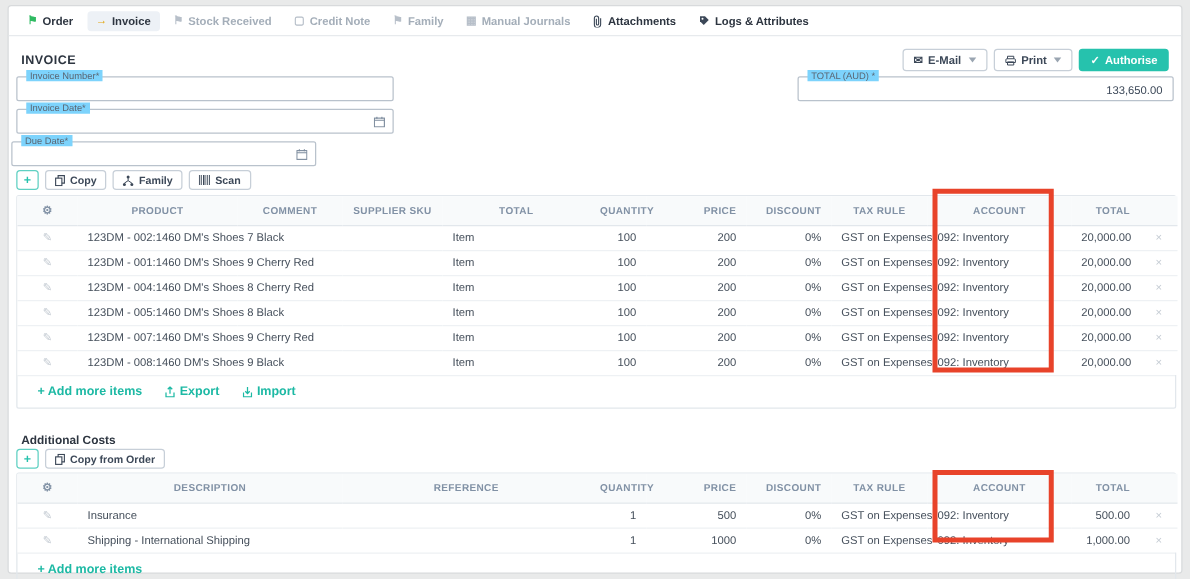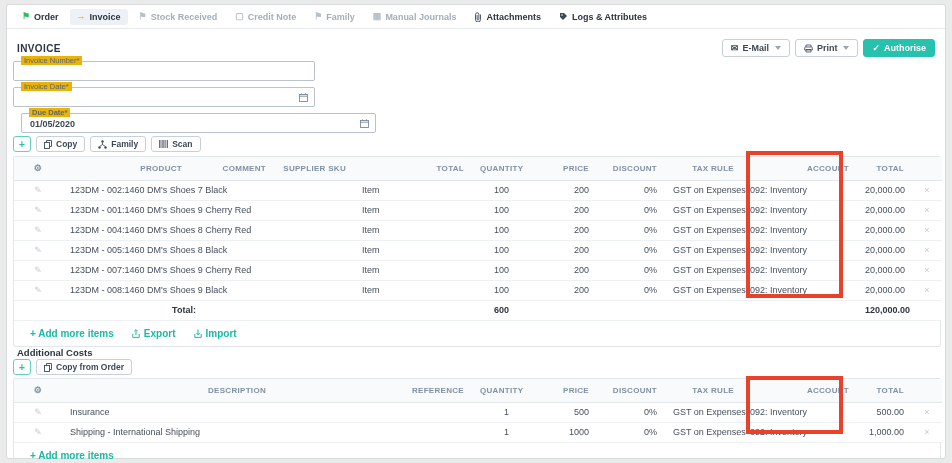--- a/index.html
+++ b/index.html
@@ -25,36 +25,36 @@
   .page-title { font-size:10px; font-weight:bold; letter-spacing:.4px; color:#2d3540; }
   .hdr-btns { margin-left:auto; display:flex; gap:5px; align-items:center; }
   .btn { display:inline-flex; align-items:center; gap:4px; font-size:9px; font-weight:bold;
     border:1px solid #c7cfd8; background:#fff; border-radius:3px; padding:3px 8px; color:#3c4858; cursor:pointer; }
   .btn .caret { width:0; height:0; border-left:3px solid transparent; border-right:3px solid transparent;
     border-top:4px solid #9aa5b1; margin-left:2px; }
   .btn.primary { background:#26c2ad; border-color:#26c2ad; color:#fff; }
 
   
   .field { position:absolute; height:20px; border:1px solid #b9c2cc; border-radius:2px; background:#fff; }
-  .field-label { position:absolute; top:-6px; left:7px; background:#eab308; padding:0 3px;
+  .field-label { position:absolute; top:-6px; left:7px; background:#7dd3fc; padding:0 3px;
     font-size:7.5px; color:#5a6673; white-space:nowrap; }
   .field-value { font-size:9px; color:#3c4858; padding:5px 8px 0 8px; }
   .field-value.right { text-align:right; }
   .cal { position:absolute; right:6px; top:5px; }
 
   
   .tools { position:absolute; left:6px; display:flex; gap:5px; align-items:center; }
   .tbtn { display:inline-flex; align-items:center; gap:4px; font-size:8.5px; font-weight:bold;
     border:1px solid #c7cfd8; background:#fff; border-radius:3px; padding:2px 7px; height:16px; color:#3c4858; cursor:pointer; }
   .tbtn.plus { border-color:#5fd0c2; color:#26c2ad; width:18px; justify-content:center; font-size:10px; }
 
   
   table { border-collapse:collapse; table-layout:fixed; width:928px; background:#fff; }
   .tbl-wrap { position:absolute; left:6px; width:928px; border:1px solid #e2e7ec; border-radius:2px; }
-  th { font-size:8px; font-weight:bold; color:#8191a5; letter-spacing:.3px; text-align:right;
+  th { font-size:8px; font-weight:bold; color:#8191a5; letter-spacing:.3px; text-align:center;
     height:23px; background:#f8fafb; border-bottom:1px solid #e2e7ec; padding:0 8px; white-space:nowrap; }
   td { font-size:9px; color:#454f5b; height:20px; border-bottom:1px solid #eef1f4;
     padding:0 8px; white-space:nowrap; overflow:visible; }
   tr:last-child td { border-bottom:none; }
   th.num, td.num { text-align:right; }
   td.icon-cell, th.icon-cell { text-align:center; padding:0; }
   .gear { color:#8191a5; font-size:9px; }
   .pencil { color:#c3cad2; font-size:9px; }
   .rm { color:#c3cad2; font-size:9px; }
   .total-row td { font-weight:bold; color:#2d3540; }
@@ -140,34 +140,37 @@
       <div class="btn primary">
         <span>✓</span>
         <span>Authorise</span>
       </div>
     </div>
   </div>
 
   <div class="field" style="left:6px; top:56px; width:302px;">
     <span class="field-label">Invoice Number*</span>
   </div>
+  <div class="field" style="left:631px; top:56px; width:301px;">
+    <span class="field-label">TOTAL (AUD) *</span>
+    <div class="field-value right">133,650.00</div>
+  </div>
   <div class="field" style="left:6px; top:82px; width:302px;">
     <span class="field-label">Invoice Date*</span>
     <span class="cal">
       <svg width="9" height="9" viewBox="0 0 9 9">
           <rect x="0.5" y="1.5" width="8" height="7" fill="none" stroke="#7c8b9d" stroke-width="0.9"></rect>
           <line x1="0.5" y1="3.2" x2="8.5" y2="3.2" stroke="#7c8b9d" stroke-width="0.9"></line>
           <line x1="2.5" y1="0.3" x2="2.5" y2="2" stroke="#7c8b9d" stroke-width="0.9"></line>
           <line x1="6.5" y1="0.3" x2="6.5" y2="2" stroke="#7c8b9d" stroke-width="0.9"></line>
         </svg>
     </span>
   </div>
-  <div class="field" style="left:14px; top:108px; width:355px;font-weight:bold;">
+  <div class="field" style="left:2px; top:108px; width:244px;">
     <span class="field-label">Due Date*</span>
-    <div class="field-value">01/05/2020</div>
     <span class="cal">
       <svg width="9" height="9" viewBox="0 0 9 9">
           <rect x="0.5" y="1.5" width="8" height="7" fill="none" stroke="#7c8b9d" stroke-width="0.9"></rect>
           <line x1="0.5" y1="3.2" x2="8.5" y2="3.2" stroke="#7c8b9d" stroke-width="0.9"></line>
           <line x1="2.5" y1="0.3" x2="2.5" y2="2" stroke="#7c8b9d" stroke-width="0.9"></line>
           <line x1="6.5" y1="0.3" x2="6.5" y2="2" stroke="#7c8b9d" stroke-width="0.9"></line>
         </svg>
     </span>
   </div>
 
@@ -313,28 +316,20 @@
         <td></td>
         <td>Item</td>
         <td class="num">100</td>
         <td class="num">200</td>
         <td class="num">0%</td>
         <td>GST on Expenses</td>
         <td>092: Inventory</td>
         <td class="num">20,000.00</td>
         <td class="icon-cell"><span class="rm">×</span></td>
       </tr>
-      <tr class="total-row">
-        <td colspan="4" style="text-align:center;">Total:</td>
-        <td></td>
-        <td class="num">600</td>
-        <td colspan="4"></td>
-        <td class="num">120,000.00</td>
-        <td></td>
-      </tr>
       </tbody>
     </table>
     <div class="links" style="border-top:1px solid #eef1f4;">
       <span class="tlink">+ Add more items</span>
       <span class="tlink">
         <span>
           <svg width="8" height="9" viewBox="0 0 8 9">
               <path d="M4 6V0.8M2.2 2.4L4 0.6l1.8 1.8" stroke="#1db9a4" stroke-width="1" fill="none"></path>
               <path d="M0.8 5v3.4h6.4V5" stroke="#1db9a4" stroke-width="1" fill="none"></path>
             </svg>

